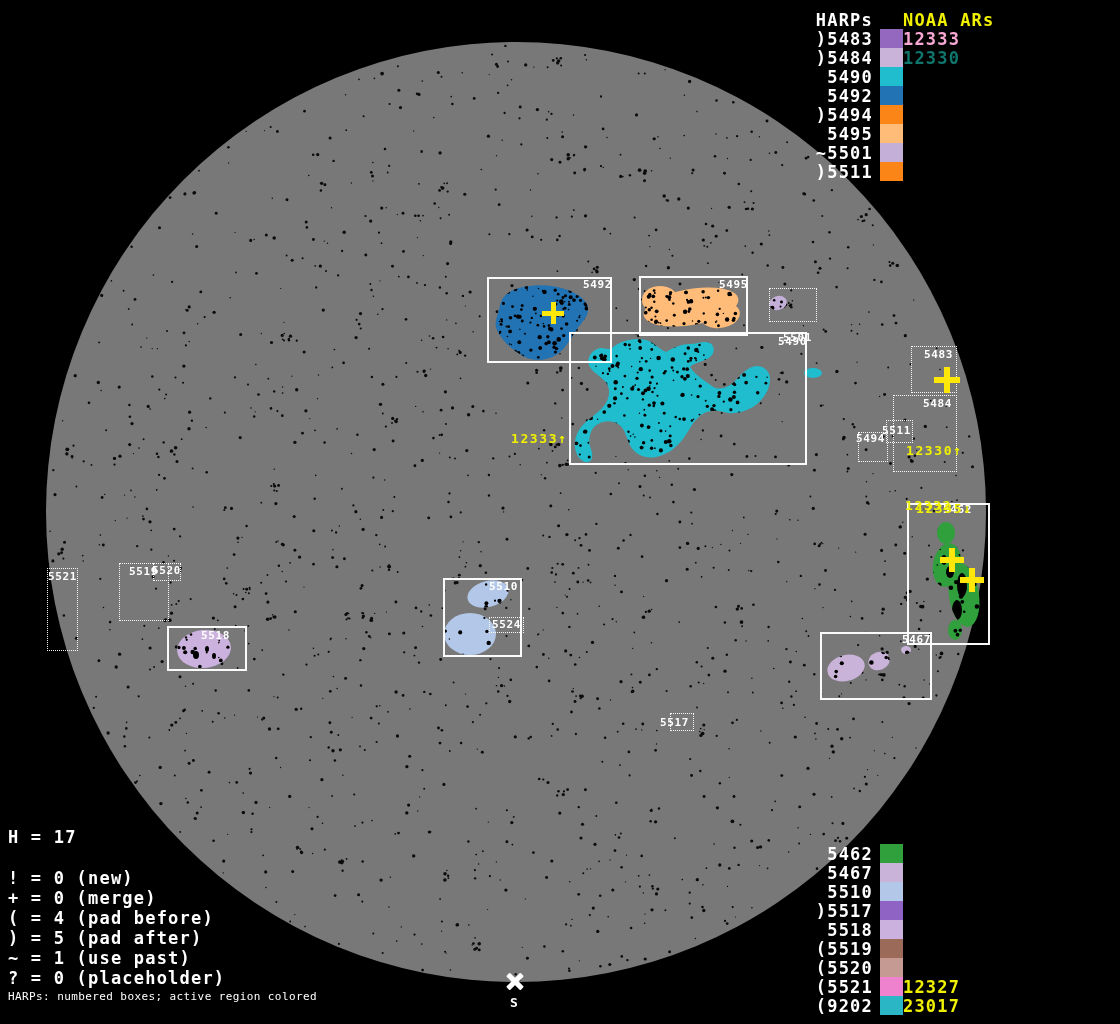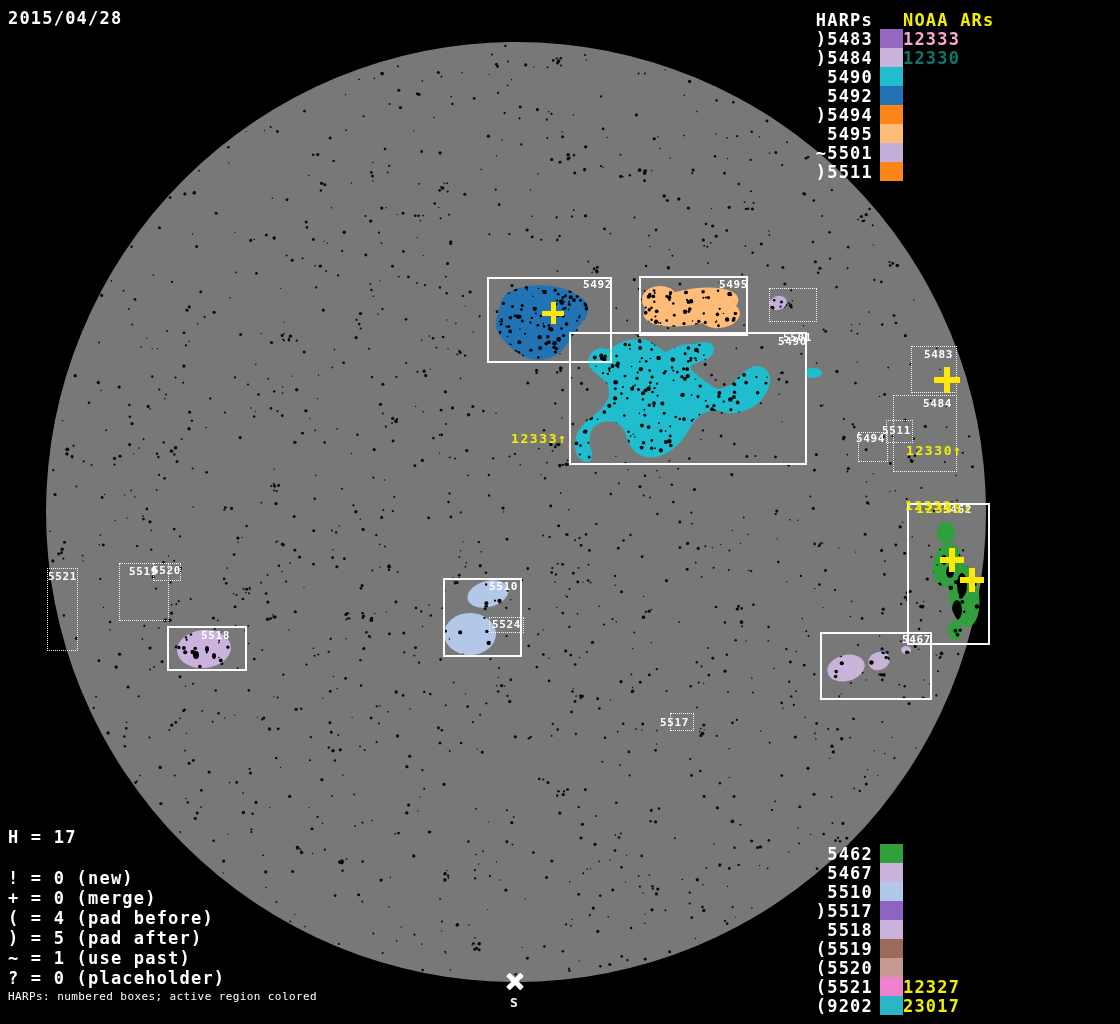--- a/index.html
+++ b/index.html
@@ -2494,21 +2494,20 @@
       </div>
     </div>
 
   <div id="south" style="left: 505px; top: 971px; width: 20px; height: 20px;">
       <div class="bar" style="left: 0px; top: 7.5px; width: 20px; height: 5px; transform: rotate(45deg);"></div>
       <div class="bar" style="left: 0px; top: 7.5px; width: 20px; height: 5px; transform: rotate(-45deg);"></div>
     </div>
   <div id="south-label" style="left: 510px; top: 995px;">S</div>
 
   <div id="header">
-    <div class="big-text">2015/04/28</div>
   </div>
 
   <div id="legend-top">
     <div class="lrow">
       <span class="noaa-col big-text" style="color:#f0f000">NOAA ARs</span>
       <span class="harp-col big-text">HARPs</span>
     </div>
     <div id="legend-top-rows">
         <div class="lrow">
           <span class="noaa-col big-text" style="color: #f9a8d4;">12333</span>

